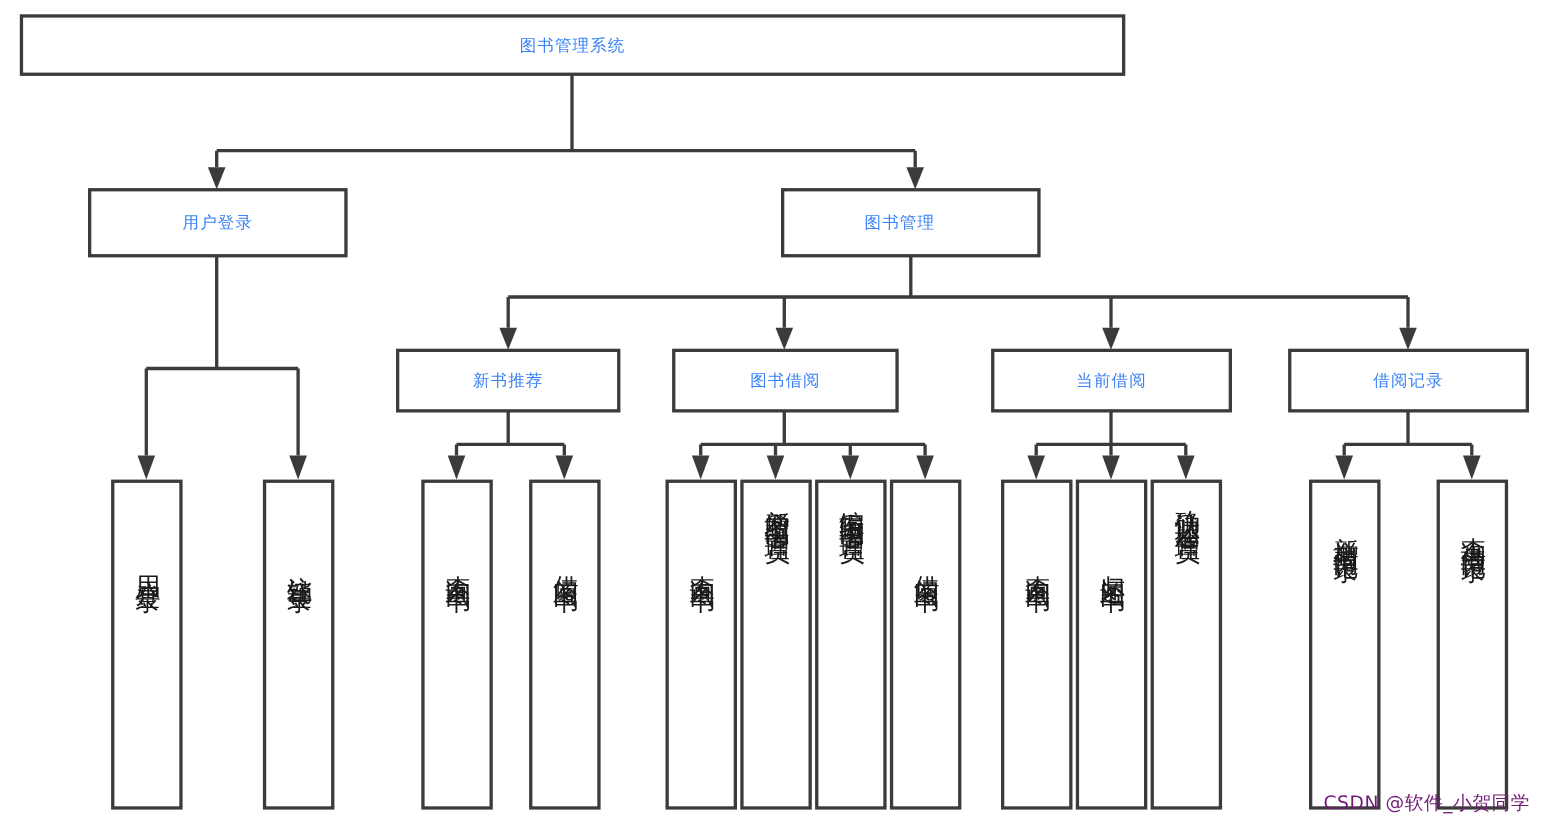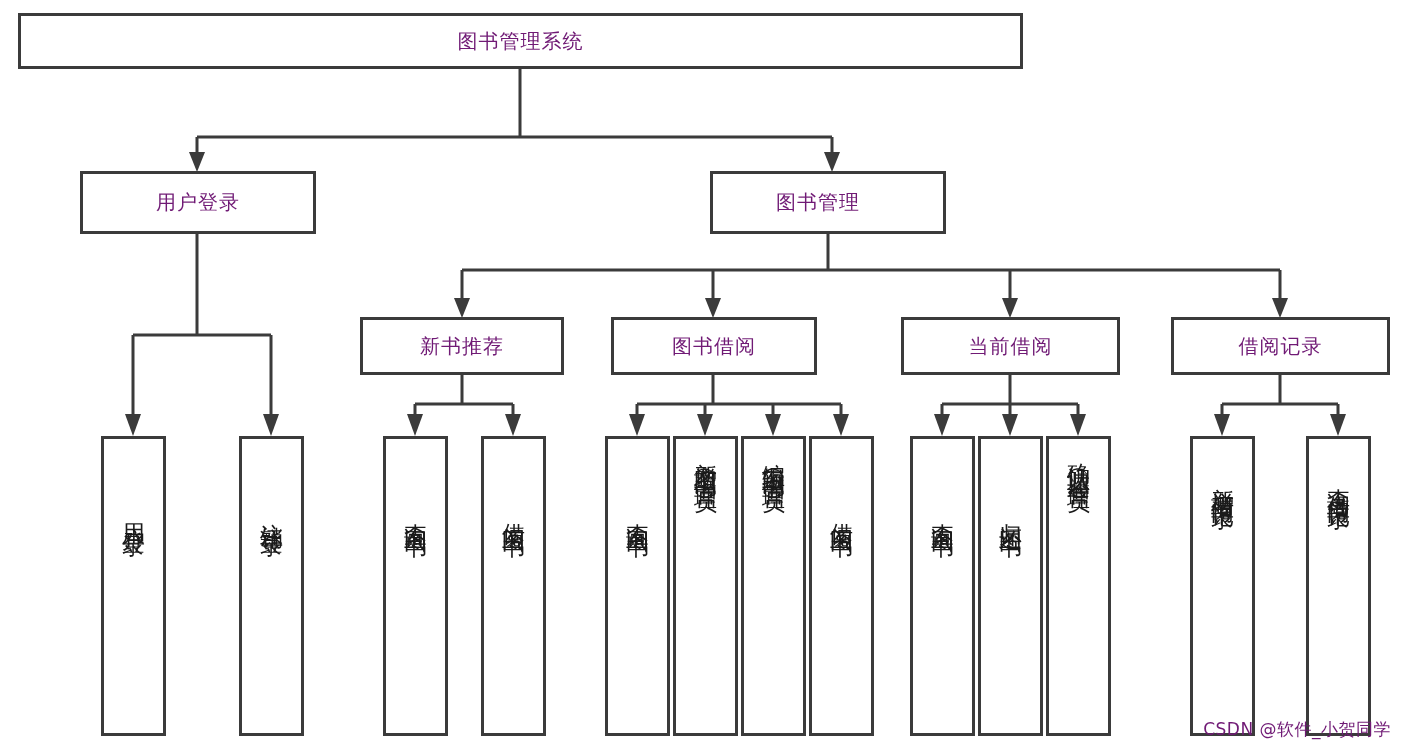--- a/index.html
+++ b/index.html
@@ -55,22 +55,22 @@
     font-family: "DejaVu Sans", "Liberation Sans", sans-serif;
   }
   .htext-wrap {
     position: absolute;
     display: flex;
     align-items: center;
     justify-content: center;
     pointer-events: none;
   }
   .htext {
-    font-size: 20px;
-    color: #701a75;
+    font-size: 15px;
+    color: #3b82f6;
     letter-spacing: 1px;
     white-space: nowrap;
     font-family: "DejaVu Sans", "Liberation Sans", sans-serif;
   }
   .watermark {
     position: absolute;
     right: 14px;
     bottom: 6px;
     font-size: 17px;
     color: #701a75;

